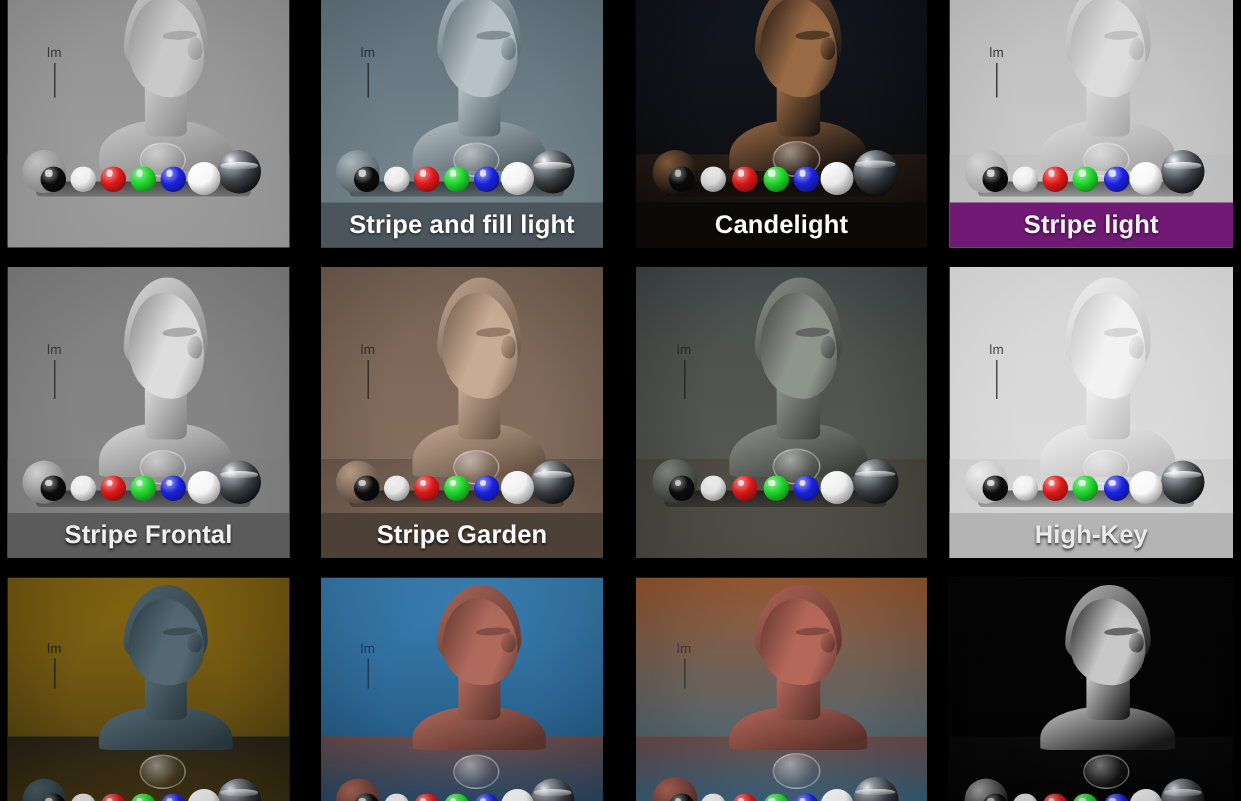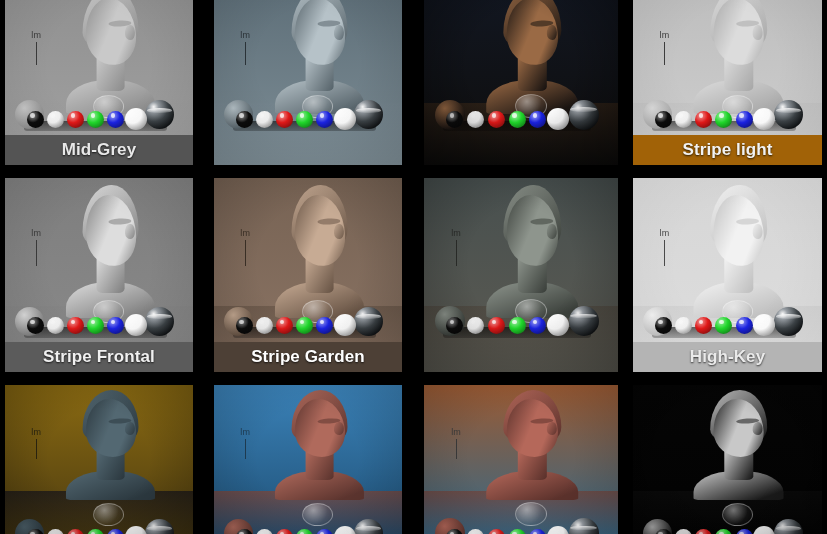--- a/index.html
+++ b/index.html
@@ -186,23 +186,20 @@
           <div class="spec" style="width: 26%; height: 26%; left: 22%; top: 16%; opacity: 0.8;"></div>
         </div>
         <div class="sphere" style="width: 17px; height: 17px; left: 102.084px; top: 128.735px; background: radial-gradient(circle at 34% 28%, rgba(255, 255, 255, 0.55), rgb(26, 34, 224) 42%, rgba(0, 0, 0, 0.55) 100%) rgb(26, 34, 224);">
           <div class="spec" style="width: 26%; height: 26%; left: 22%; top: 16%; opacity: 0.8;"></div>
         </div>
         <div class="sphere" style="width: 22px; height: 22px; left: 119.56px; top: 125.635px; background: radial-gradient(circle at 34% 28%, rgba(255, 255, 255, 0.55), rgb(251, 251, 251) 42%, rgba(0, 0, 0, 0.55) 100%) rgb(251, 251, 251);">
           <div class="spec" style="width: 26%; height: 26%; left: 22%; top: 16%; opacity: 0.35;"></div>
         </div>
         <div class="vignette" style="background: radial-gradient(at 50% 45%, rgba(0, 0, 0, 0) 38%, rgba(0, 0, 0, 0.1) 100%);"></div>
       </div>
-      <div class="labelbar" style="height: 30px; background: rgb(84, 84, 84);">
-        <div class="labeltext" style="color: rgb(232, 232, 232);">Mid-Grey</div>
-      </div>
     </div>
     <div class="tile" style="left: 214px; top: -18px; width: 188px; height: 183px;">
       <div class="scene">
         <div class="backdrop" style="background: linear-gradient(rgb(93, 110, 120) 0%, rgb(125, 141, 149) 100%);"></div>
         <div class="floor" style="background: linear-gradient(rgb(115, 131, 140) 0%, rgb(125, 141, 149) 100%); opacity: 0.95;"></div>
         <div class="bust" style="left: 56%; top: 3.66px; width: 82.72px; height: 128.1px;">
           <div class="bust-shoulders" style="width: 108%; height: 26%; bottom: 0px; background: linear-gradient(160deg, rgb(182, 194, 200) 0%, rgb(89, 102, 109) 85%);"></div>
           <div class="bust-neck" style="width: 34%; height: 34%; bottom: 18%; background: linear-gradient(120deg, rgb(182, 194, 200) 10%, rgb(89, 102, 109) 95%);"></div>
           <div class="bust-hair" style="width: 68%; height: 50%; top: 2%; background: linear-gradient(150deg, rgb(182, 194, 200) 0%, rgb(89, 102, 109) 90%);"></div>
           <div class="bust-head" style="width: 60%; height: 52%; top: 10%; background: linear-gradient(115deg, rgb(89, 102, 109) 0%, rgb(182, 194, 200) 48%, rgb(182, 194, 200) 72%, rgb(89, 102, 109) 100%);">
@@ -233,20 +230,23 @@
           <div class="spec" style="width: 26%; height: 26%; left: 22%; top: 16%; opacity: 0.8;"></div>
         </div>
         <div class="sphere" style="width: 17px; height: 17px; left: 102.084px; top: 128.735px; background: radial-gradient(circle at 34% 28%, rgba(255, 255, 255, 0.55), rgb(26, 34, 224) 42%, rgba(0, 0, 0, 0.55) 100%) rgb(26, 34, 224);">
           <div class="spec" style="width: 26%; height: 26%; left: 22%; top: 16%; opacity: 0.8;"></div>
         </div>
         <div class="sphere" style="width: 22px; height: 22px; left: 119.56px; top: 125.635px; background: radial-gradient(circle at 34% 28%, rgba(255, 255, 255, 0.55), rgb(251, 251, 251) 42%, rgba(0, 0, 0, 0.55) 100%) rgb(251, 251, 251);">
           <div class="spec" style="width: 26%; height: 26%; left: 22%; top: 16%; opacity: 0.35;"></div>
         </div>
         <div class="vignette" style="background: radial-gradient(at 50% 45%, rgba(0, 0, 0, 0) 38%, rgba(0, 0, 0, 0.14) 100%);"></div>
       </div>
+      <div class="labelbar" style="height: 30px; background: rgb(75, 86, 92);">
+        <div class="labeltext" style="color: rgb(255, 255, 255);">Stripe and fill light</div>
+      </div>
     </div>
     <div class="tile" style="left: 424px; top: -18px; width: 194px; height: 183px;">
       <div class="scene">
         <div class="backdrop" style="background: linear-gradient(rgb(18, 23, 34) 0%, rgb(14, 13, 12) 100%);"></div>
         <div class="floor" style="background: linear-gradient(rgb(42, 31, 22) 0%, rgb(14, 13, 12) 100%); opacity: 0.95;"></div>
         <div class="bust" style="left: 56%; top: 3.66px; width: 85.36px; height: 128.1px;">
           <div class="bust-shoulders" style="width: 108%; height: 26%; bottom: 0px; background: linear-gradient(160deg, rgb(154, 106, 69) 0%, rgb(26, 20, 17) 85%);"></div>
           <div class="bust-neck" style="width: 34%; height: 34%; bottom: 18%; background: linear-gradient(120deg, rgb(154, 106, 69) 10%, rgb(26, 20, 17) 95%);"></div>
           <div class="bust-hair" style="width: 68%; height: 50%; top: 2%; background: linear-gradient(150deg, rgb(154, 106, 69) 0%, rgb(26, 20, 17) 90%);"></div>
           <div class="bust-head" style="width: 60%; height: 52%; top: 10%; background: linear-gradient(115deg, rgb(26, 20, 17) 0%, rgb(154, 106, 69) 48%, rgb(154, 106, 69) 72%, rgb(26, 20, 17) 100%);">
@@ -273,20 +273,23 @@
           <div class="spec" style="width: 26%; height: 26%; left: 22%; top: 16%; opacity: 0.8;"></div>
         </div>
         <div class="sphere" style="width: 17px; height: 17px; left: 105.342px; top: 128.735px; background: radial-gradient(circle at 34% 28%, rgba(255, 255, 255, 0.55), rgb(26, 34, 224) 42%, rgba(0, 0, 0, 0.55) 100%) rgb(26, 34, 224);">
           <div class="spec" style="width: 26%; height: 26%; left: 22%; top: 16%; opacity: 0.8;"></div>
         </div>
         <div class="sphere" style="width: 22px; height: 22px; left: 123.46px; top: 125.635px; background: radial-gradient(circle at 34% 28%, rgba(255, 255, 255, 0.55), rgb(251, 251, 251) 42%, rgba(0, 0, 0, 0.55) 100%) rgb(251, 251, 251);">
           <div class="spec" style="width: 26%; height: 26%; left: 22%; top: 16%; opacity: 0.35;"></div>
         </div>
         <div class="vignette" style="background: radial-gradient(at 50% 45%, rgba(0, 0, 0, 0) 38%, rgba(0, 0, 0, 0.45) 100%);"></div>
       </div>
+      <div class="labelbar" style="height: 30px; background: rgb(11, 10, 9);">
+        <div class="labeltext" style="color: rgb(255, 255, 255);">Candelight</div>
+      </div>
     </div>
     <div class="tile" style="left: 633px; top: -18px; width: 189px; height: 183px;">
       <div class="scene">
         <div class="backdrop" style="background: linear-gradient(rgb(189, 189, 189) 0%, rgb(207, 207, 207) 100%);"></div>
         <div class="floor" style="background: linear-gradient(rgb(196, 196, 196) 0%, rgb(207, 207, 207) 100%); opacity: 0.95;"></div>
         <div class="bust" style="left: 56%; top: 3.66px; width: 83.16px; height: 128.1px;">
           <div class="bust-shoulders" style="width: 108%; height: 26%; bottom: 0px; background: linear-gradient(160deg, rgb(220, 220, 220) 0%, rgb(169, 169, 169) 85%);"></div>
           <div class="bust-neck" style="width: 34%; height: 34%; bottom: 18%; background: linear-gradient(120deg, rgb(220, 220, 220) 10%, rgb(169, 169, 169) 95%);"></div>
           <div class="bust-hair" style="width: 68%; height: 50%; top: 2%; background: linear-gradient(150deg, rgb(220, 220, 220) 0%, rgb(169, 169, 169) 90%);"></div>
           <div class="bust-head" style="width: 60%; height: 52%; top: 10%; background: linear-gradient(115deg, rgb(169, 169, 169) 0%, rgb(220, 220, 220) 48%, rgb(220, 220, 220) 72%, rgb(169, 169, 169) 100%);">
@@ -317,21 +320,21 @@
           <div class="spec" style="width: 26%; height: 26%; left: 22%; top: 16%; opacity: 0.8;"></div>
         </div>
         <div class="sphere" style="width: 17px; height: 17px; left: 102.627px; top: 128.735px; background: radial-gradient(circle at 34% 28%, rgba(255, 255, 255, 0.55), rgb(26, 34, 224) 42%, rgba(0, 0, 0, 0.55) 100%) rgb(26, 34, 224);">
           <div class="spec" style="width: 26%; height: 26%; left: 22%; top: 16%; opacity: 0.8;"></div>
         </div>
         <div class="sphere" style="width: 22px; height: 22px; left: 120.21px; top: 125.635px; background: radial-gradient(circle at 34% 28%, rgba(255, 255, 255, 0.55), rgb(251, 251, 251) 42%, rgba(0, 0, 0, 0.55) 100%) rgb(251, 251, 251);">
           <div class="spec" style="width: 26%; height: 26%; left: 22%; top: 16%; opacity: 0.35;"></div>
         </div>
         <div class="vignette" style="background: radial-gradient(at 50% 45%, rgba(0, 0, 0, 0) 38%, rgba(0, 0, 0, 0.08) 100%);"></div>
       </div>
-      <div class="labelbar" style="height: 30px; background: #a16207;">
+      <div class="labelbar" style="height: 30px; background: #701a75;">
         <div class="labeltext" style="color: rgb(242, 242, 242);">Stripe light</div>
       </div>
     </div>
     <div class="tile" style="left: 5px; top: 178px; width: 188px; height: 194px; text-decoration: underline;">
       <div class="scene">
         <div class="backdrop" style="background: linear-gradient(rgb(126, 126, 126) 0%, rgb(138, 138, 138) 100%);"></div>
         <div class="floor" style="background: linear-gradient(rgb(132, 132, 132) 0%, rgb(138, 138, 138) 100%); opacity: 0.95;"></div>
         <div class="bust" style="left: 56%; top: 3.88px; width: 82.72px; height: 135.8px;">
           <div class="bust-shoulders" style="width: 108%; height: 26%; bottom: 0px; background: linear-gradient(160deg, rgb(221, 221, 221) 0%, rgb(130, 130, 130) 85%);"></div>
           <div class="bust-neck" style="width: 34%; height: 34%; bottom: 18%; background: linear-gradient(120deg, rgb(221, 221, 221) 10%, rgb(130, 130, 130) 95%);"></div>

